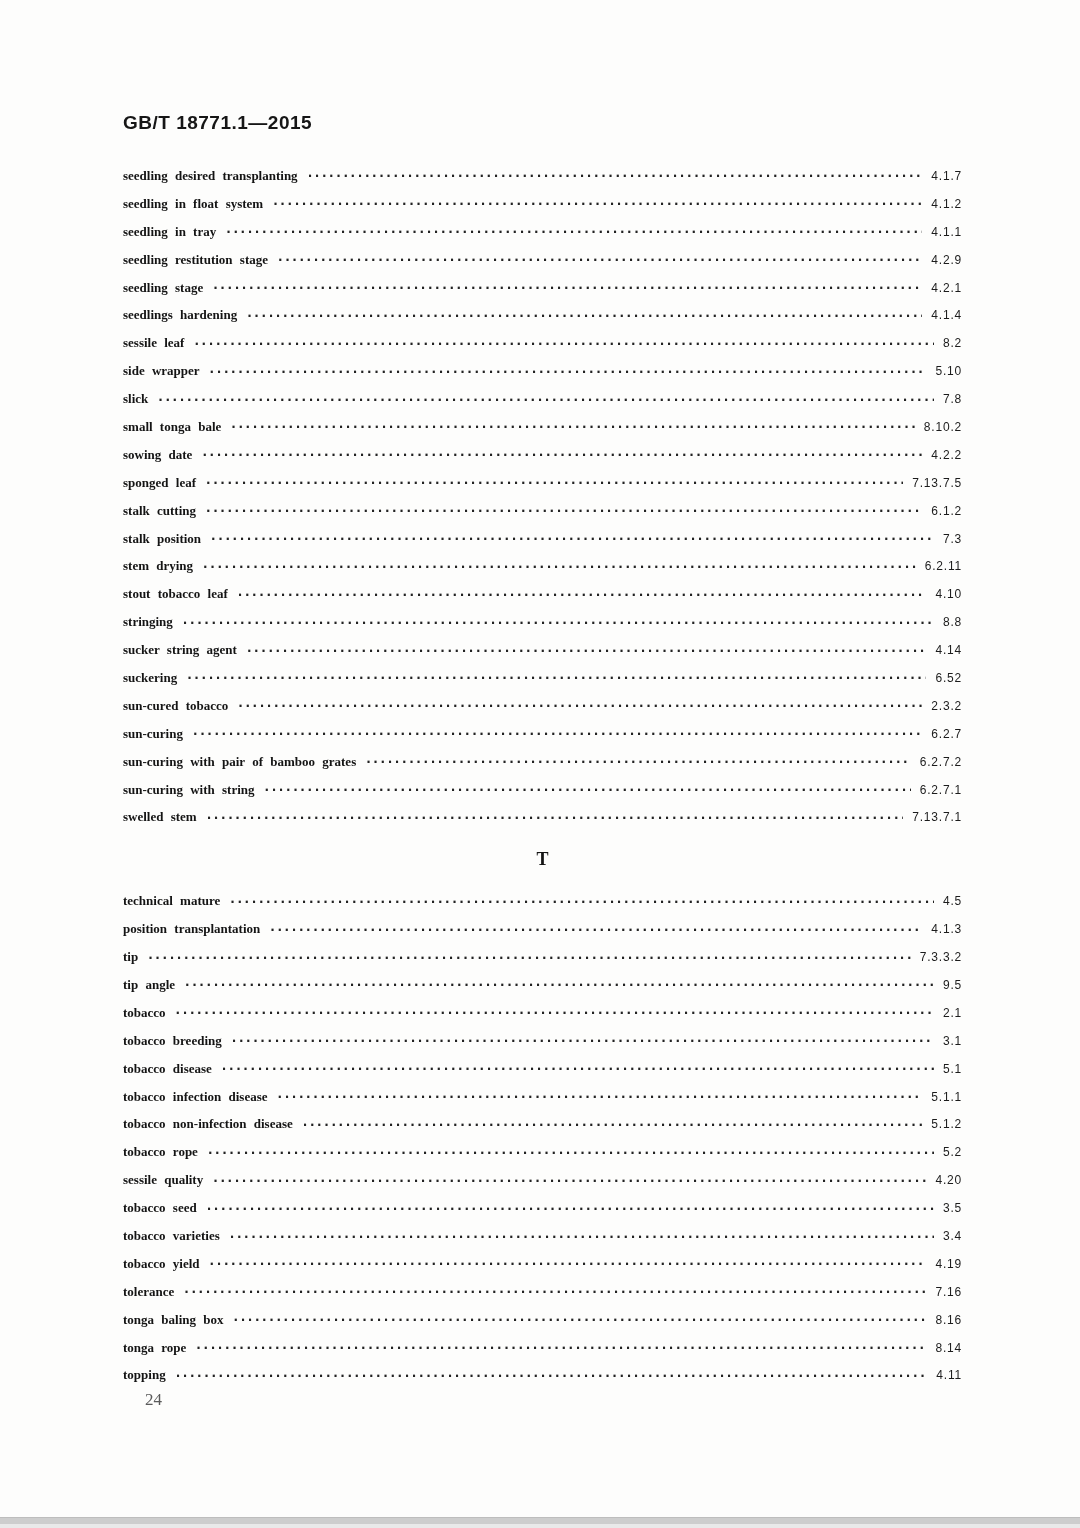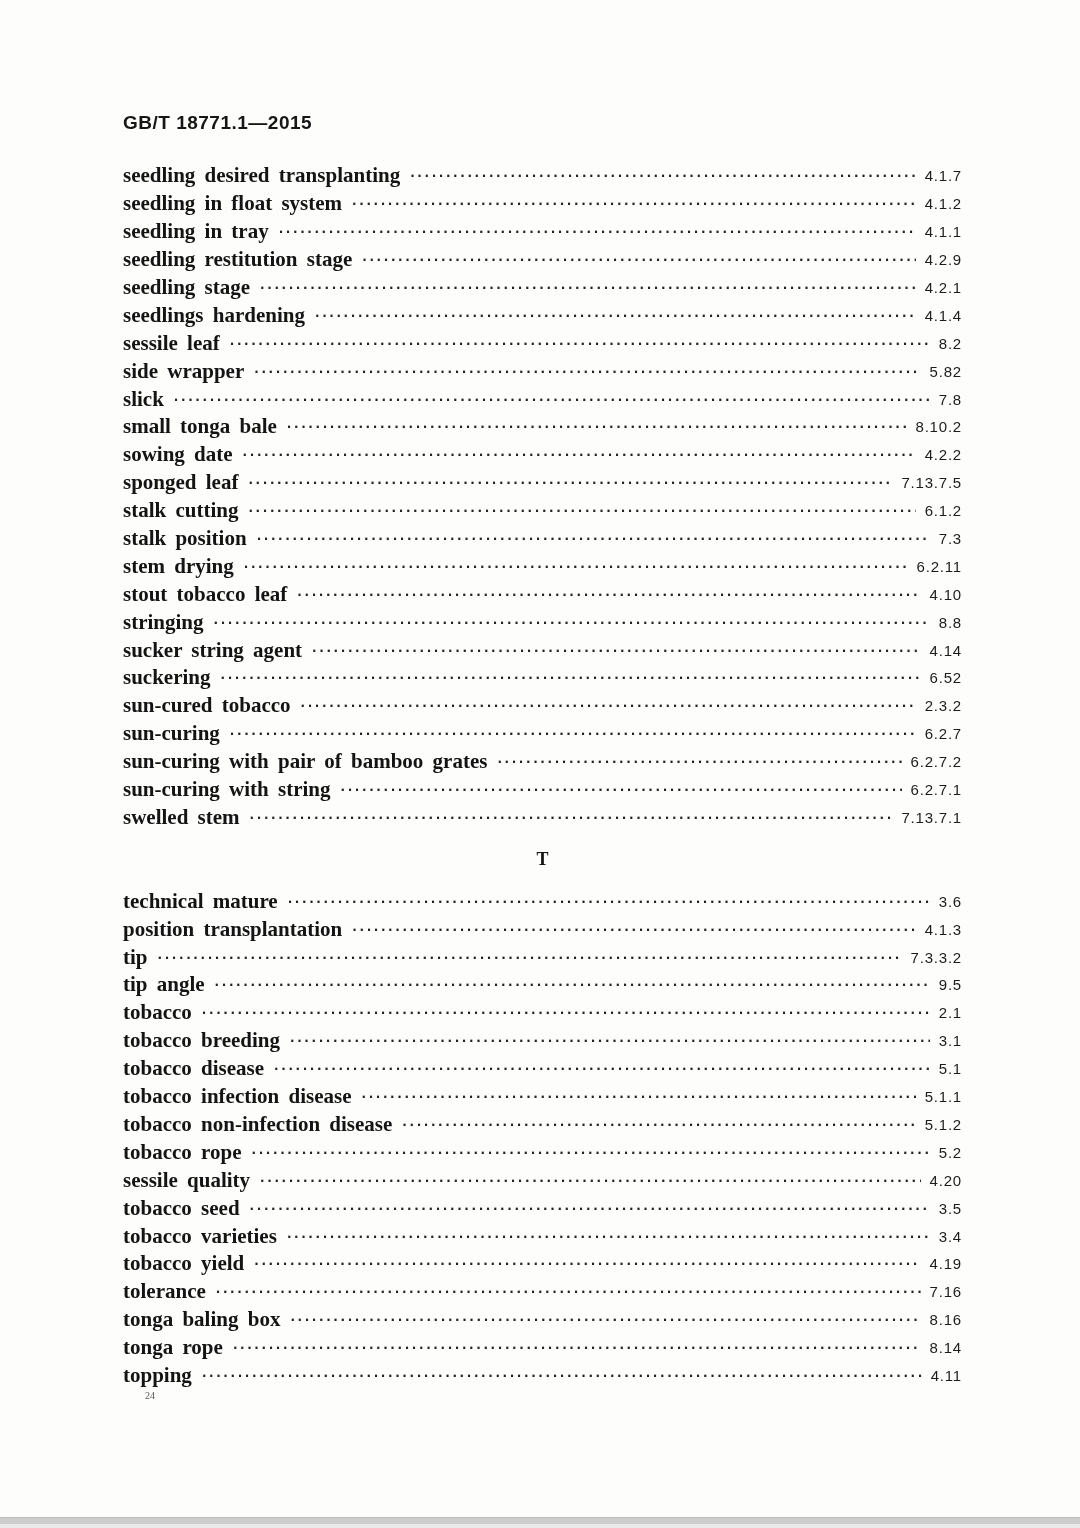--- a/index.html
+++ b/index.html
@@ -31,21 +31,21 @@
     top: 162px;
   }
   .row {
     display: flex;
     align-items: center;
     height: 27.9px;
   }
   .term {
     font-family: "Liberation Serif", serif;
     font-weight: bold;
-    font-size: 21px;
+    font-size: 13px;
     color: #141414;
     white-space: nowrap;
     word-spacing: 4px;
     padding-right: 10px;
     flex: 0 0 auto;
   }
   .leader {
     flex: 1 1 auto;
     overflow: hidden;
     white-space: nowrap;
@@ -53,42 +53,42 @@
     font-weight: bold;
     font-size: 12px;
     letter-spacing: 2.6px;
     color: #222;
     line-height: 1;
     padding-top: 1px;
   }
   .ref {
     flex: 0 0 auto;
     font-family: "Liberation Sans", sans-serif;
-    font-size: 15px;
+    font-size: 12px;
     letter-spacing: 0.8px;
     color: #1c1c1c;
     white-space: nowrap;
     padding-left: 9px;
   }
   .section-heading {
     height: 28px;
     line-height: 28px;
     margin: 14px 0;
     text-align: center;
     font-family: "Liberation Serif", serif;
     font-weight: bold;
     font-size: 18px;
     color: #141414;
   }
   .page-number {
     position: absolute;
     left: 145px;
     top: 1390px;
     font-family: "Liberation Serif", serif;
-    font-size: 10px;
+    font-size: 17px;
     color: #5a5a5a;
   }
   .bottom-bar {
     position: absolute;
     left: 0;
     right: 0;
     bottom: 0;
     height: 6px;
     background: #cdcdcd;
     border-top: 1px solid #bdbdbd;
@@ -132,21 +132,21 @@
     <span class="ref">4.1.4</span>
   </div>
       <div class="row">
     <span class="term">sessile leaf</span>
     <span class="leader">····························································································································································································································</span>
     <span class="ref">8.2</span>
   </div>
       <div class="row">
     <span class="term">side wrapper</span>
     <span class="leader">····························································································································································································································</span>
-    <span class="ref">5.82</span>
+    <span class="ref">5.10</span>
   </div>
       <div class="row">
     <span class="term">slick</span>
     <span class="leader">····························································································································································································································</span>
     <span class="ref">7.8</span>
   </div>
       <div class="row">
     <span class="term">small tonga bale</span>
     <span class="leader">····························································································································································································································</span>
     <span class="ref">8.10.2</span>
@@ -218,21 +218,21 @@
   </div>
       <div class="row">
     <span class="term">swelled stem</span>
     <span class="leader">····························································································································································································································</span>
     <span class="ref">7.13.7.1</span>
   </div>
       <div class="section-heading">T</div>
       <div class="row">
     <span class="term">technical mature</span>
     <span class="leader">····························································································································································································································</span>
-    <span class="ref">3.6</span>
+    <span class="ref">4.5</span>
   </div>
       <div class="row">
     <span class="term">position transplantation</span>
     <span class="leader">····························································································································································································································</span>
     <span class="ref">4.1.3</span>
   </div>
       <div class="row">
     <span class="term">tip</span>
     <span class="leader">····························································································································································································································</span>
     <span class="ref">7.3.3.2</span>

